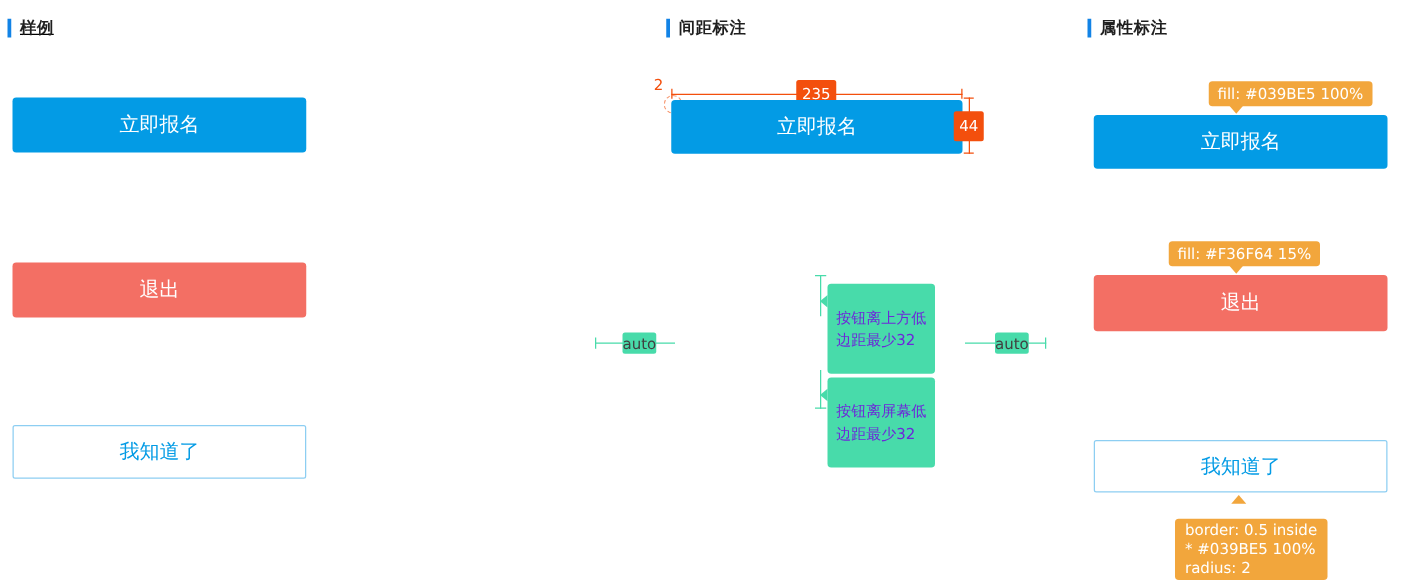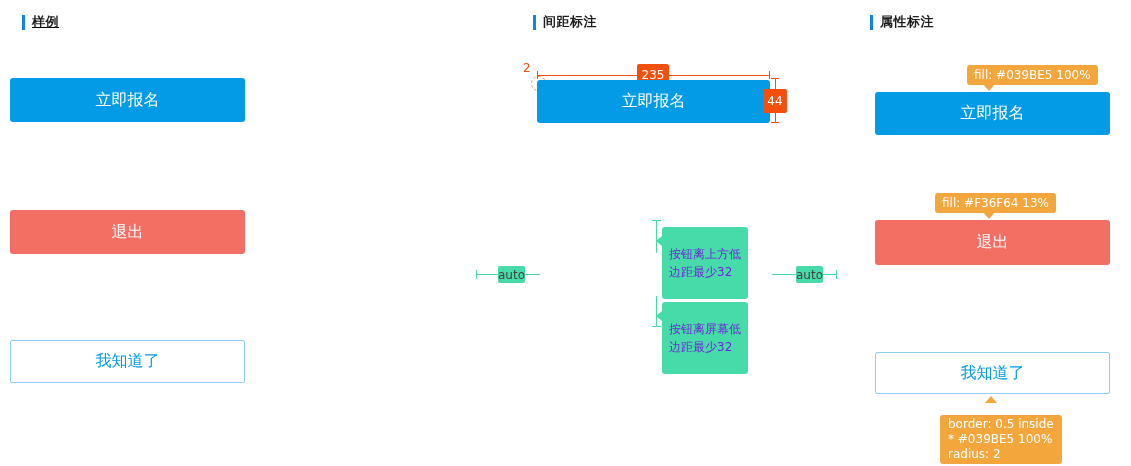--- a/index.html
+++ b/index.html
@@ -54,21 +54,21 @@
   .tri-down{position:absolute;width:0;height:0;border-left:6px solid transparent;
          border-right:6px solid transparent;border-top:7px solid var(--orange);}
   .tri-up{position:absolute;width:0;height:0;border-left:6px solid transparent;
          border-right:6px solid transparent;border-bottom:7px solid var(--orange);}
 </style>
 </head>
 <body>
 
 <div class="stage">
 
-  <div class="sec" style="left:22px;text-decoration:underline;">
+  <div class="sec" style="left:6px;text-decoration:underline;">
     <span class="bar"></span>
     <span class="t">样例</span>
   </div>
   <div class="sec" style="left:490px;padding-left:43px;">
     <span class="bar"></span>
     <span class="t">间距标注</span>
   </div>
   <div class="sec" style="left:870px;">
     <span class="bar"></span>
     <span class="t">属性标注</span>
@@ -114,21 +114,21 @@
   <div class="tnote" style="left:662px;top:302px;">
     <span class="tri"></span>
     <div>按钮离屏幕低</div>
     <div>边距最少32</div>
   </div>
 
   <div class="onote" style="left:935px;top:65px;height:20px;margin-left:32px;">fill: #039BE5 100%</div>
   <div class="tri-down" style="left:983px;top:84px;"></div>
   <div class="btn btn-blue" style="left:875px;top:92px;width:235px;height:43px;">立即报名</div>
 
-  <div class="onote" style="left:935px;top:193px;height:20px;">fill: #F36F64 13%</div>
+  <div class="onote" style="left:935px;top:193px;height:20px;">fill: #F36F64 15%</div>
   <div class="tri-down" style="left:983px;top:212px;"></div>
   <div class="btn btn-red" style="left:875px;top:220px;width:235px;height:45px;">退出</div>
 
   <div class="btn btn-ghost" style="left:875px;top:352px;width:235px;height:42px;">我知道了</div>
   <div class="tri-up" style="left:985px;top:396px;"></div>
   <div class="onote multi" style="left:940px;top:415px;">
     <div>border: 0.5 inside</div>
     <div> * #039BE5 100%</div>
     <div>radius: 2</div>
   </div>

